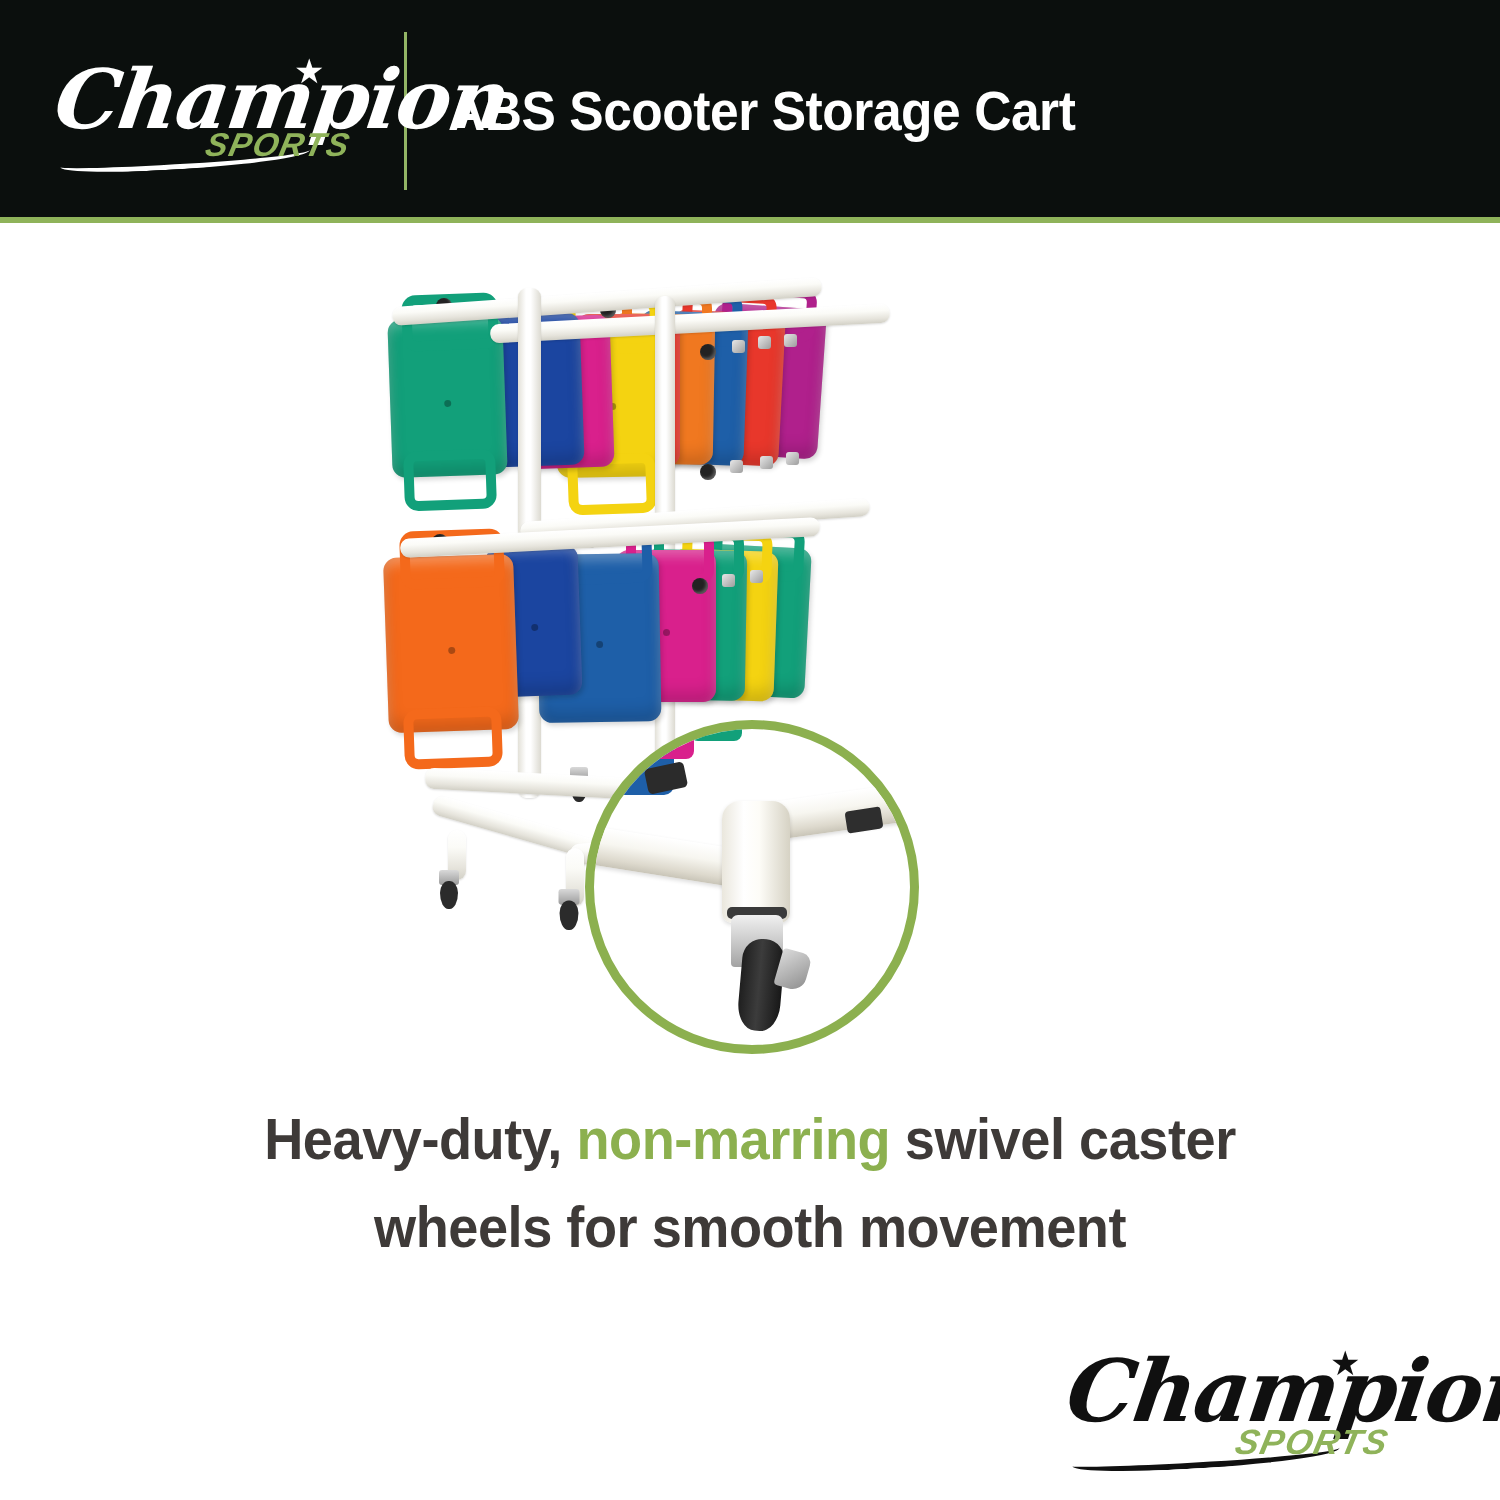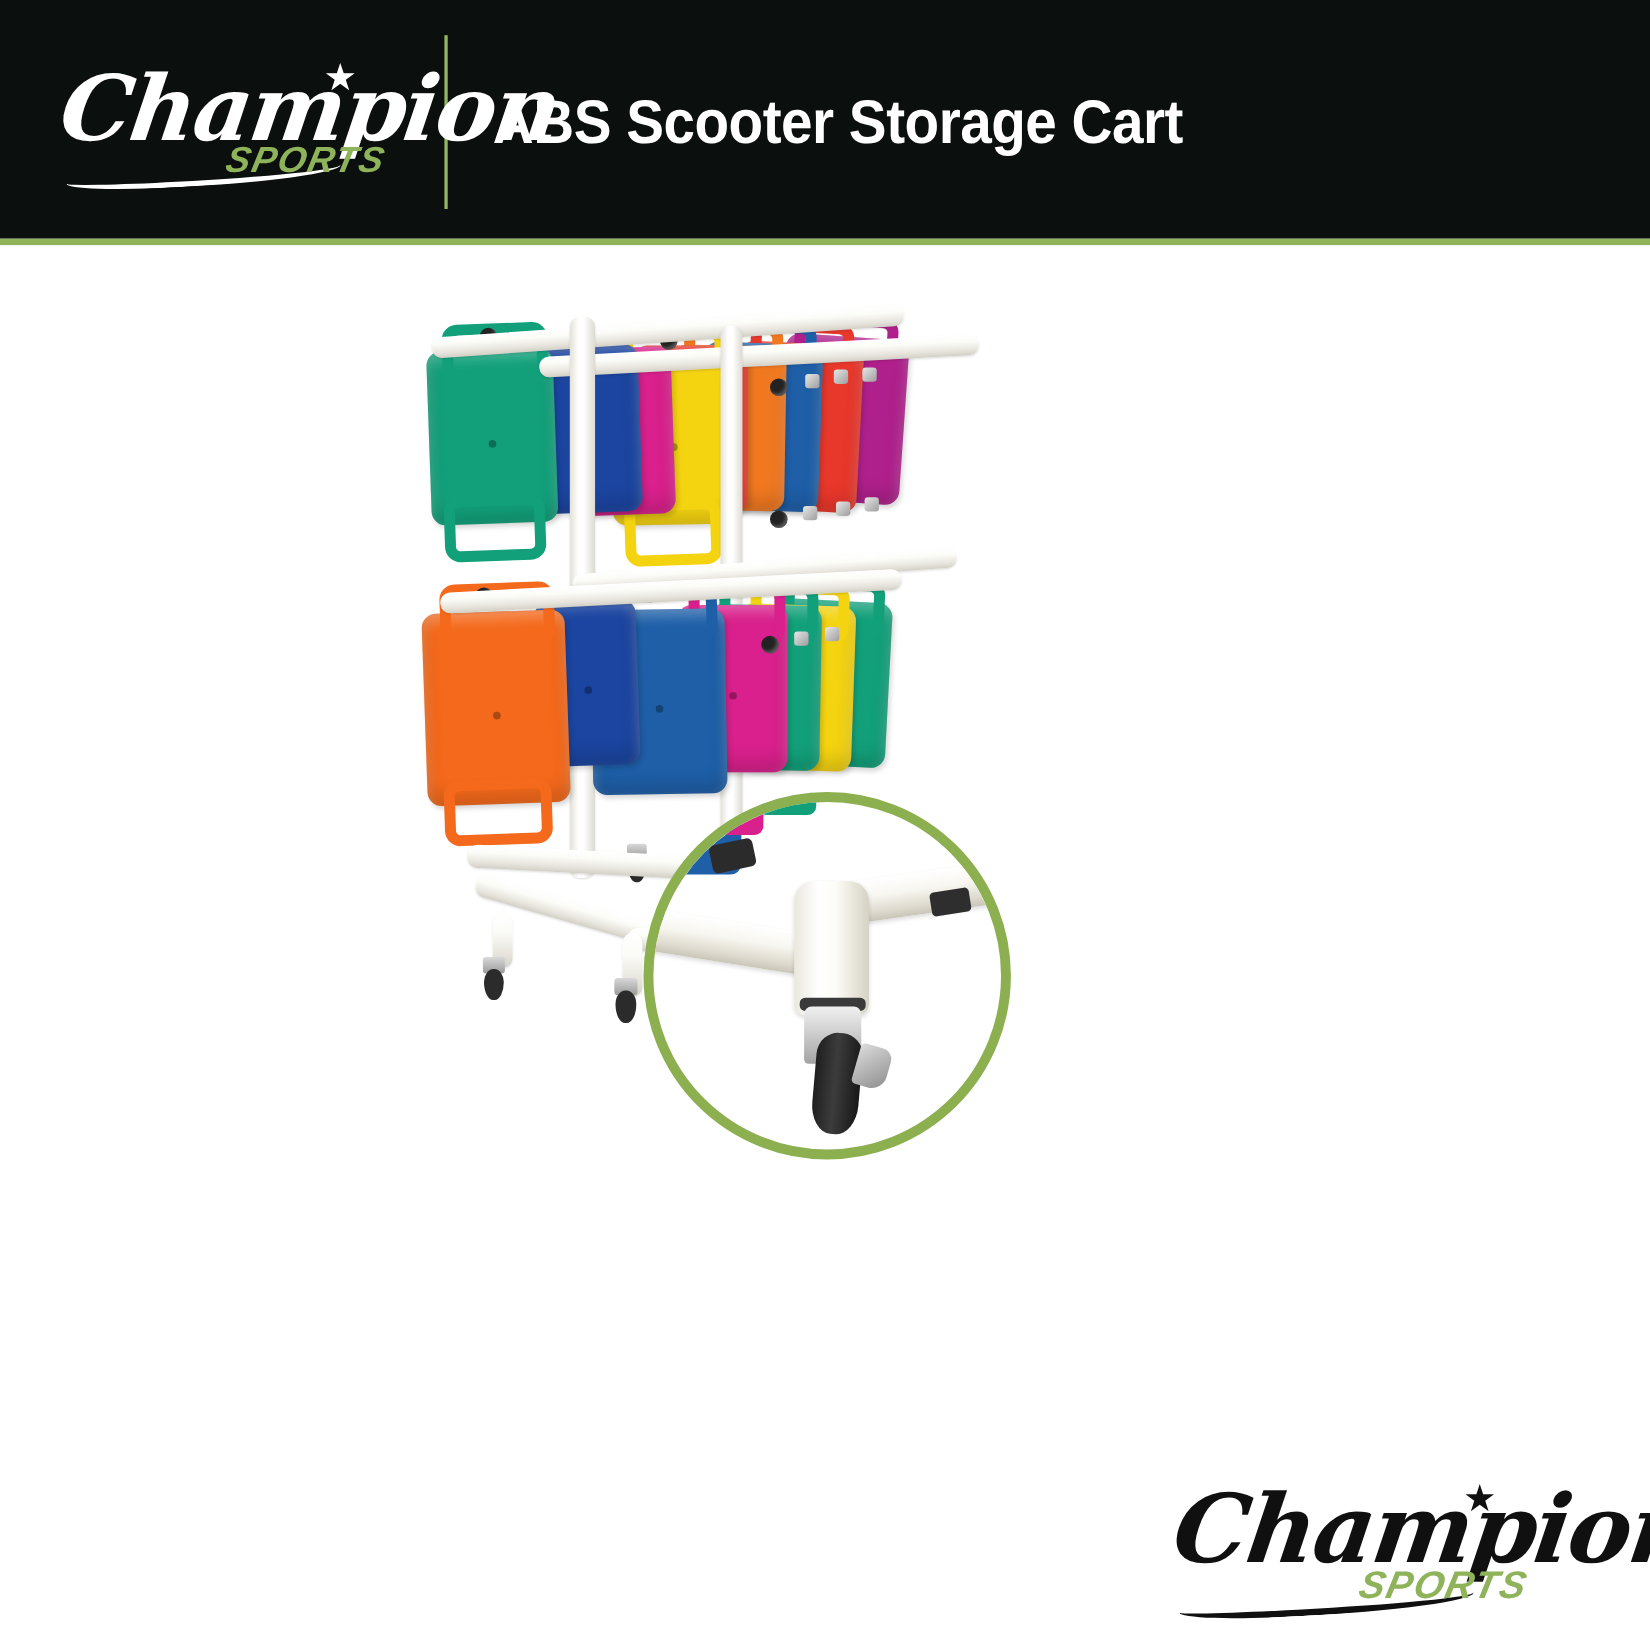--- a/index.html
+++ b/index.html
@@ -459,20 +459,24 @@
       <span class="c-pvc c-arm-right"></span>
       <span class="c-foot"></span>
       <span class="c-pvc c-tee"></span>
       <span class="c-bracket-band"></span>
       <span class="c-bracket"></span>
       <span class="c-wheel"></span>
       <span class="c-brake"></span>
     </div>
   </div>
 
+  <div class="caption">
+    <span class="caption-line"><span>Heavy-duty, </span><span class="hl">non-marring</span><span> swivel caster</span></span>
+    <span class="caption-line">wheels for smooth movement</span>
+  </div>
 
   <div class="logo-footer">
     <span class="logo-champ">Champion</span>
     <span class="logo-star">★</span>
     <span class="logo-swoosh"></span>
     <span class="logo-sports">SPORTS</span>
   </div>
 
 </div>
 

